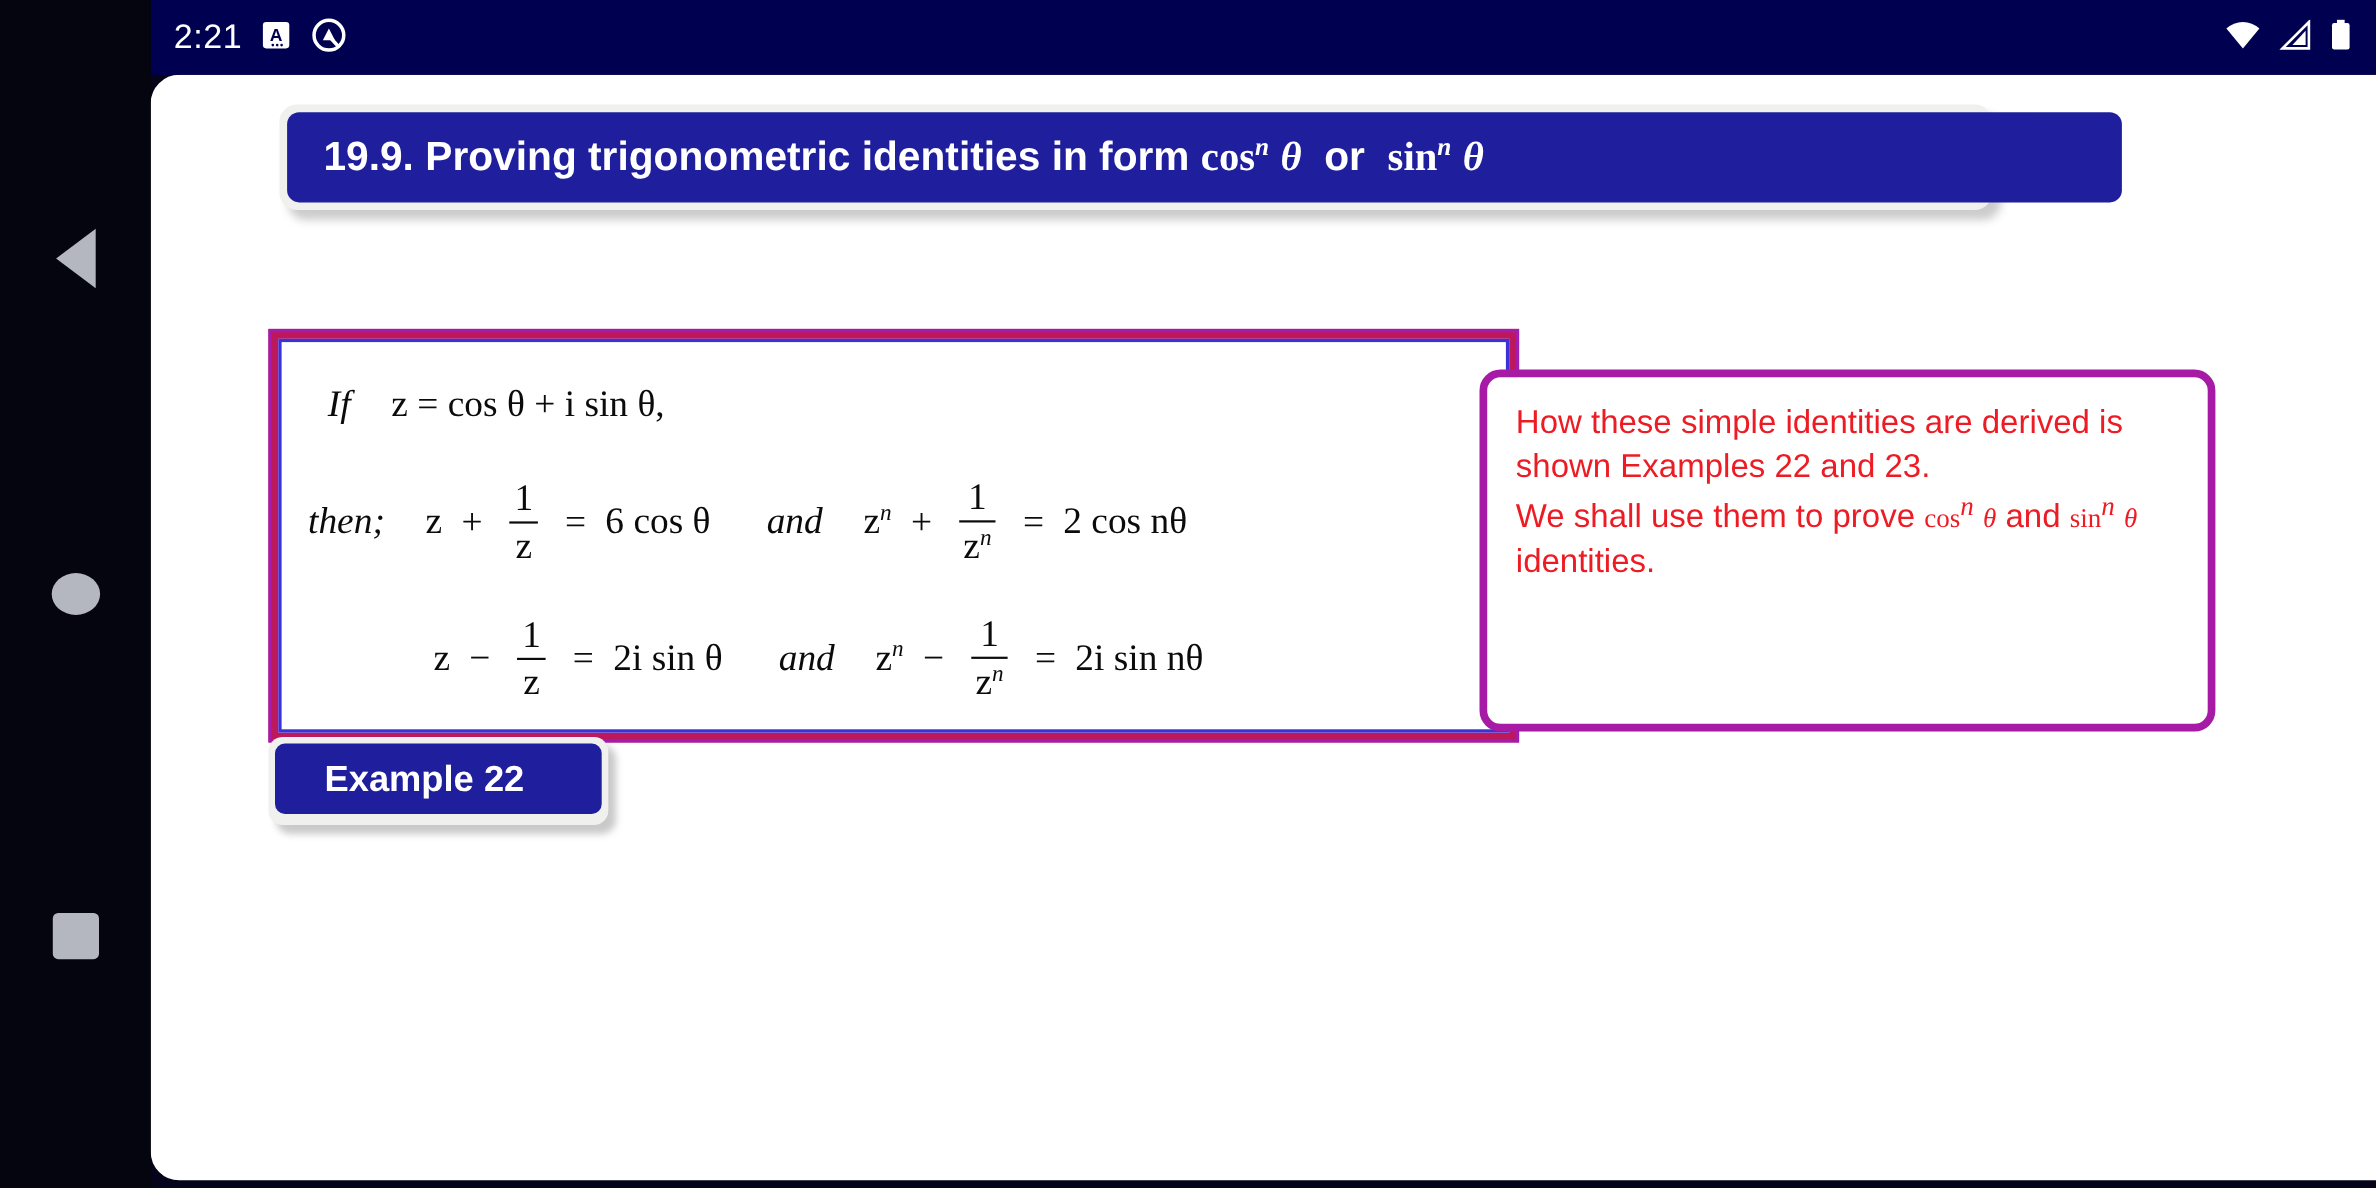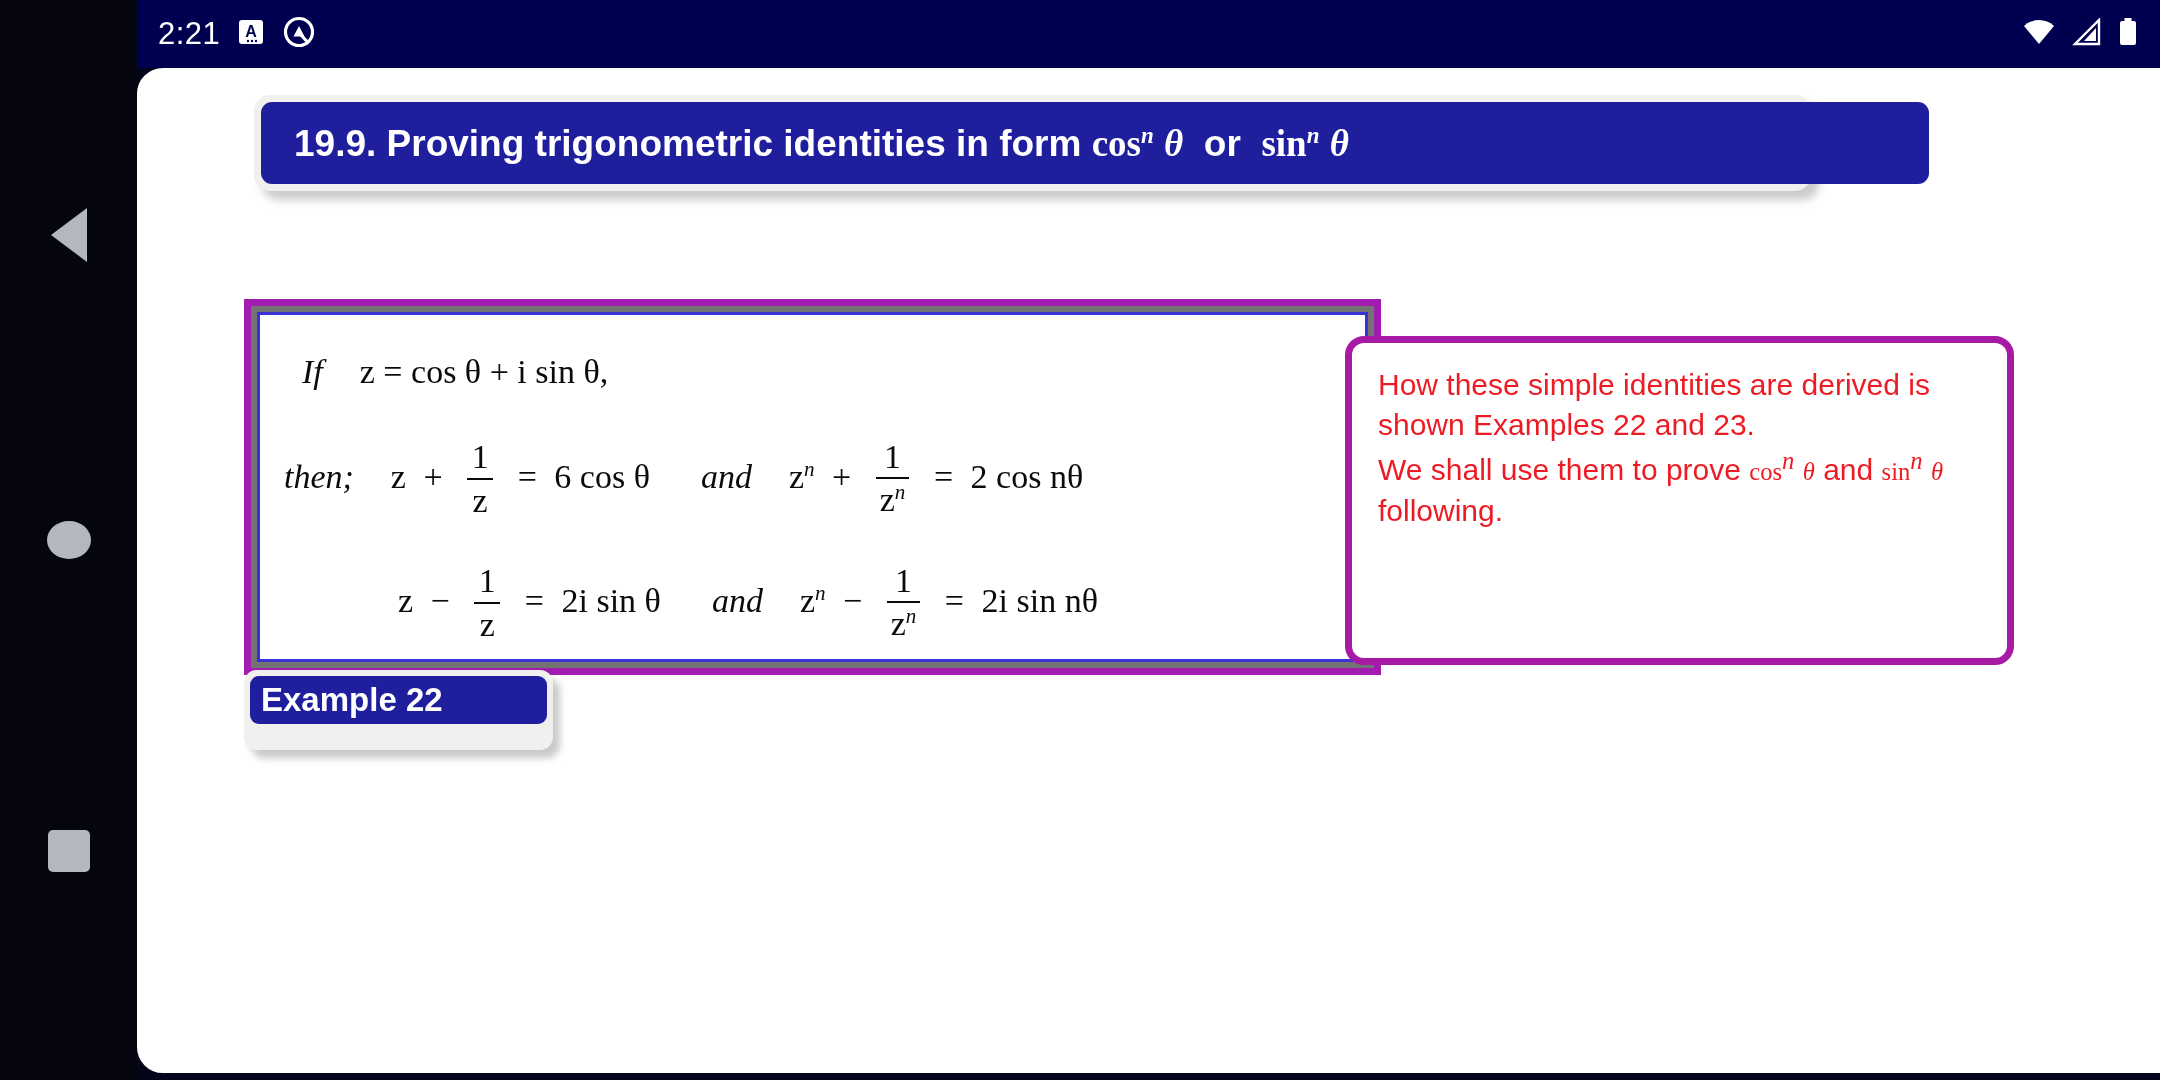--- a/index.html
+++ b/index.html
@@ -141,22 +141,22 @@
     white-space: nowrap;
   }
   .serif { font-family: "Liberation Serif", serif; }
   .ital  { font-style: italic; }
 
   
   #math-box {
     position: absolute;
     left: 103px; top: 227px;
     width: 1137px; height: 376px;
-    border: 7px solid #a21caf;
-    background: #737373;
+    border: 3px solid #a21caf;
+    background: #be185d;
   }
   #math-box-inner {
     position: absolute;
     left: 6px; top: 6px;
     right: 6px; bottom: 6px;
     border: 3px solid #3a32d8;
     background: #ffffff;
   }
   .eq {
     position: absolute;
@@ -232,26 +232,26 @@
     position: absolute;
     left: 103px; top: 598px;
     width: 309px; height: 80px;
     background: #f0f0ee;
     border-radius: 13px;
     box-shadow: 7px 8px 7px rgba(120,120,120,0.40);
   }
   #example-btn {
     position: absolute;
     left: 6px; top: 6px;
-    width: 297px; height: 48px;
+    width: 297px; height: 64px;
     background: #1f1f9e;
     border-radius: 9px;
     display: flex;
     align-items: center;
-    padding-left: 11px;
+    padding-left: 45px;
     cursor: pointer;
   }
   #example-label {
     color: #ffffff;
     font-size: 33px;
     font-weight: bold;
   }
 </style>
 </head>
 <body>
@@ -395,21 +395,21 @@
 
       <div id="callout">
         <p>How these simple identities are derived is shown Examples 22 and 23.</p>
         <p>
           <span>We shall use them to prove</span>
           <span class="mserif">cos</span><sup class="sm mserif"><i>n</i></sup>
           <span class="mserif"><i>θ</i></span>
           <span>and</span>
           <span class="mserif">sin</span><sup class="sm mserif"><i>n</i></sup>
           <span class="mserif"><i>θ</i></span>
-          <span>following.</span>
+          <span>identities.</span>
         </p>
       </div>
 
       <div id="example-wrap">
         <div id="example-btn">
           <span id="example-label">Example 22</span>
         </div>
       </div>
 
     </div>

